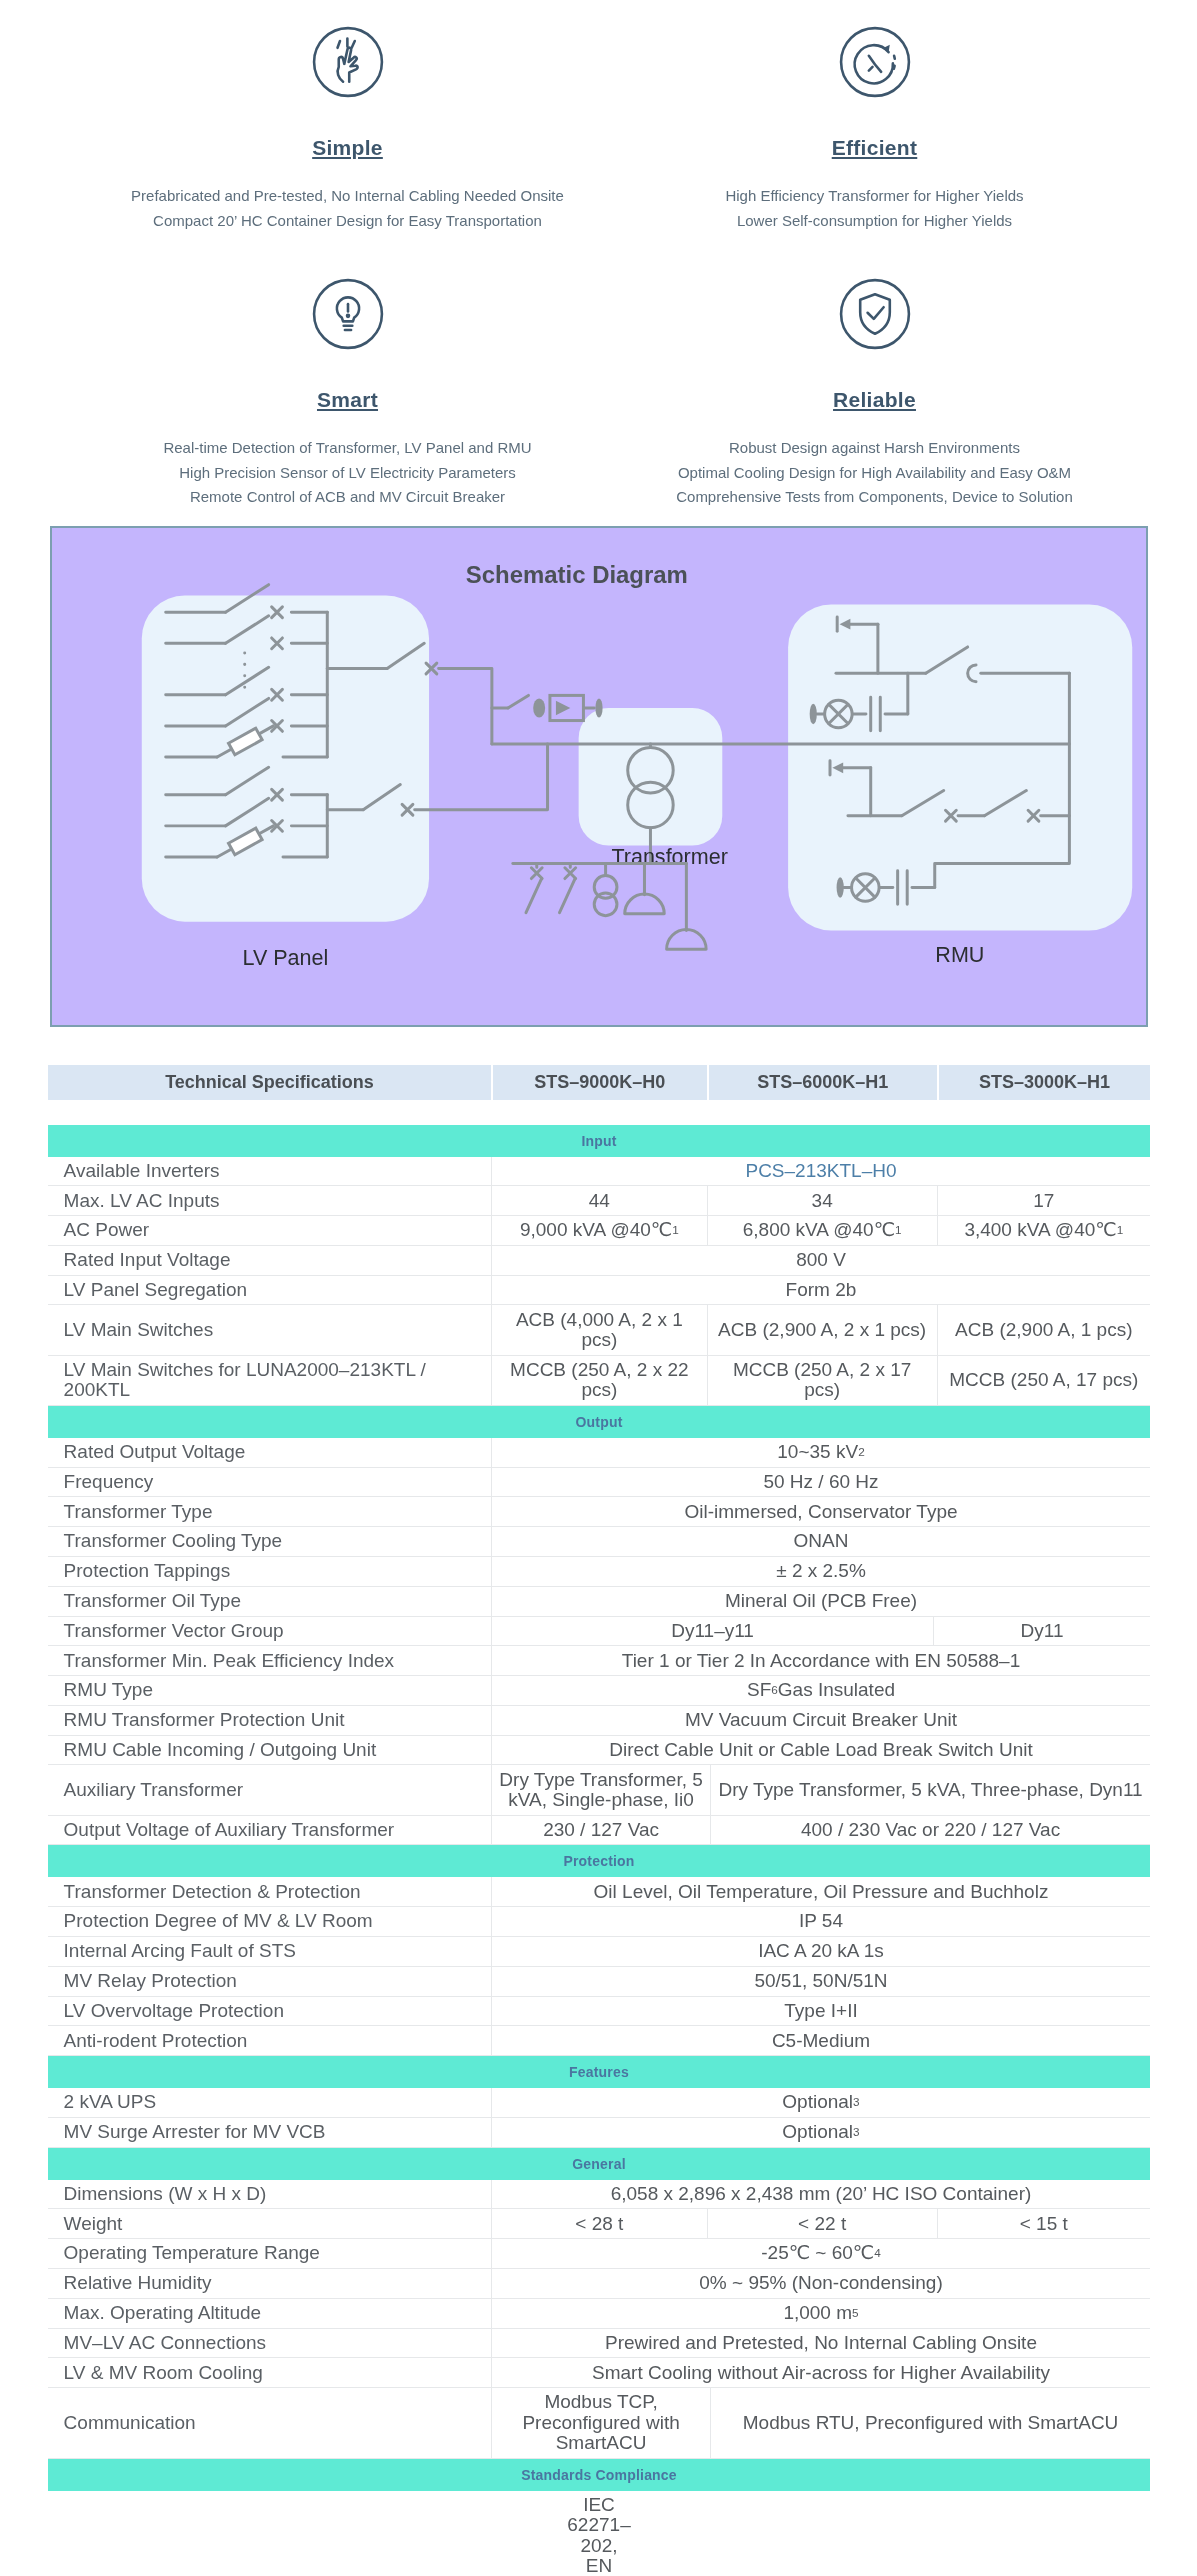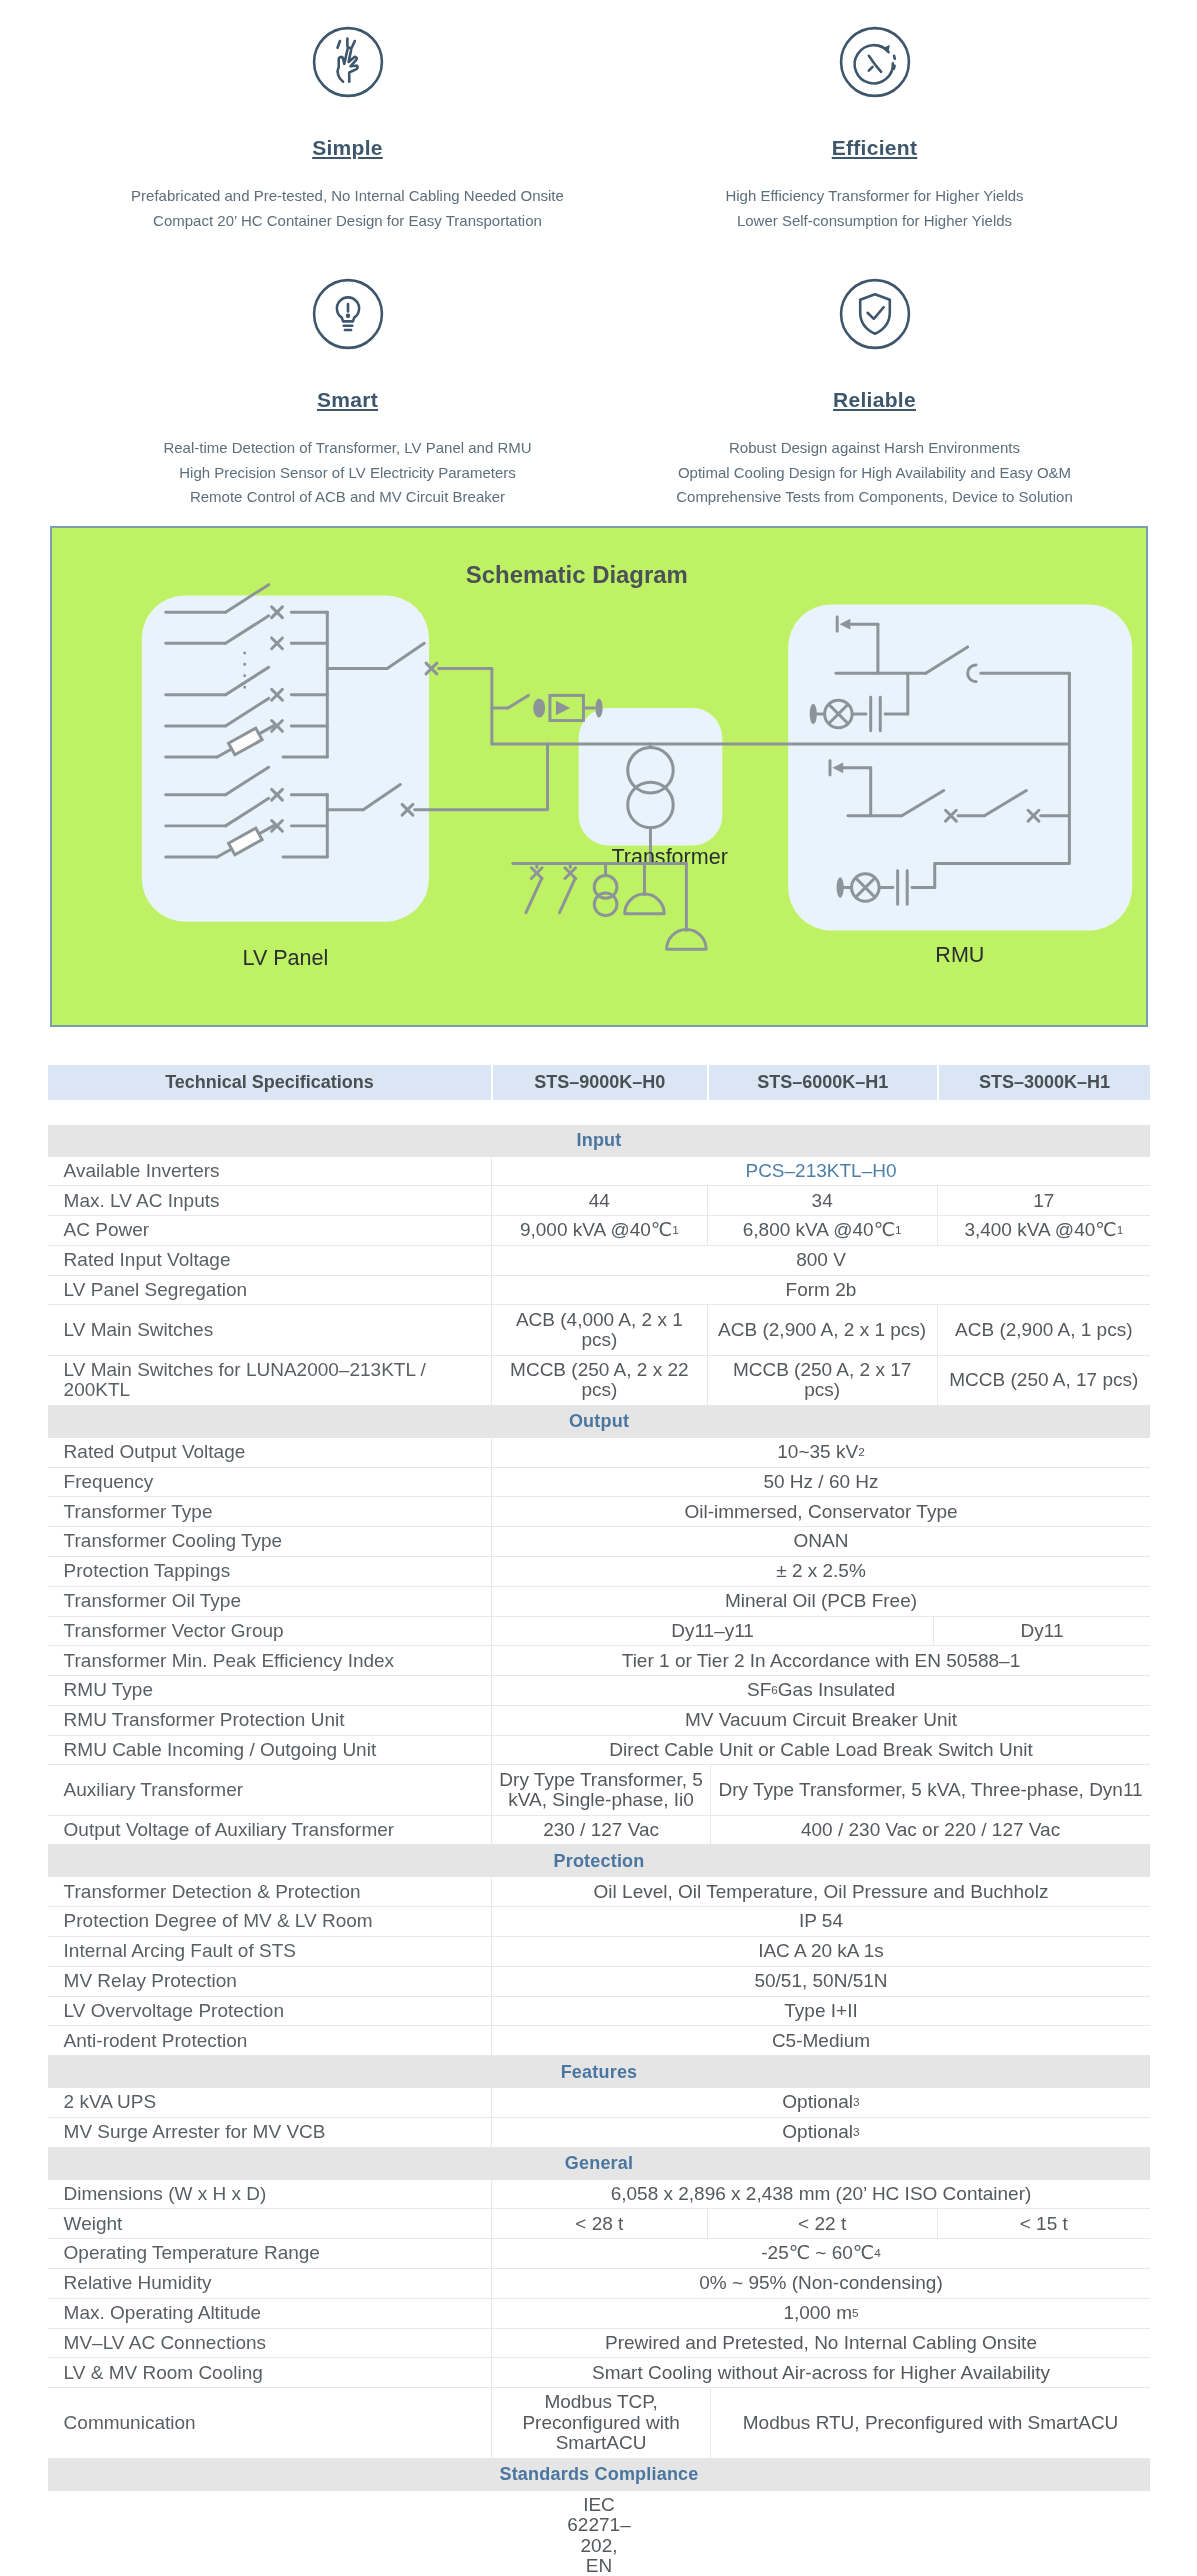--- a/index.html
+++ b/index.html
@@ -9,36 +9,36 @@
   
   .features{display:grid;grid-template-columns:527px 527px;margin-left:84px;padding-top:25px;}
   .feature{text-align:center;}
   .feature.row2{margin-top:44px;}
   .feature-icon{width:74px;height:74px;display:inline-block;}
   .feature-icon svg{width:74px;height:74px;stroke:#3d566c;fill:none;stroke-width:4.2;stroke-linecap:round;stroke-linejoin:round;}
   .feature-title{margin-top:35px;font-size:21px;font-weight:bold;color:#3d566c;letter-spacing:0.3px;text-decoration:underline;}
   .feature-lines{margin-top:24px;font-size:15px;color:#5d6e7c;line-height:24.6px;}
 
   
-  .diagram-box{margin:15.6px 50px 0 50px;border:2.4px solid #7c9fb0;background:#bef264;height:501px;box-sizing:border-box;}
+  .diagram-box{margin:15.6px 50px 0 50px;border:2.4px solid #7c9fb0;background:#c4b5fd;height:501px;box-sizing:border-box;}
   .diagram-box svg{width:100%;height:100%;display:block;}
   .sch-line{stroke:#8d9499;stroke-width:5;fill:none;stroke-linecap:round;}
   .sch-fill{fill:#8d9499;stroke:none;}
   .sch-blue{fill:#e9f3fc;stroke:none;}
   .sch-title{font-size:40px;font-weight:bold;fill:#4b5157;}
   .sch-label{font-size:36px;fill:#2b2e31;}
 
   
   .spec{margin:38px 48px 0 48px;}
   .spec-header{display:flex;background:#dae6f3;height:35px;align-items:stretch;font-weight:bold;color:#4a4f54;font-size:18px;}
   .spec-header .hcell{display:flex;align-items:center;justify-content:center;}
   .spec-header .hlabel{width:40.2%;}
   .spec-header .hval{border-left:2.4px solid #ffffff;flex-basis:0;}
-  .section-bar{height:32px;background:#e5e5e5;display:flex;align-items:center;justify-content:center;
-               font-size:18px;font-weight:bold;color:#4a76a0;letter-spacing:0.2px;}
+  .section-bar{height:32px;background:#5eead4;display:flex;align-items:center;justify-content:center;
+               font-size:14px;font-weight:bold;color:#4a76a0;letter-spacing:0.2px;}
   .spec-body{margin-top:25px;}
   .spec-row{display:flex;border-bottom:1.2px solid #e6e8ea;min-height:27.5px;align-items:stretch;font-size:19px;}
   .spec-row .rlabel{width:40.2%;display:flex;align-items:center;padding:4.2px 6px 4.2px 15.6px;box-sizing:border-box;color:#5a5f64;line-height:20.4px;}
   .spec-row .vals{width:59.8%;display:flex;align-items:stretch;}
   .spec-row .vcell{display:flex;align-items:center;justify-content:center;text-align:center;border-left:1.2px solid #e6e8ea;
                    flex-basis:0;padding:4.2px 4.8px;box-sizing:border-box;color:#55595d;line-height:20.4px;}
   .spec-row .vcell.accent{color:#4d7fa8;}
   .spec-row.fullrow{justify-content:center;}
   .spec-row.fullrow .vcell{border-left:none;width:100%;min-height:37px;}
   sup{font-size:.62em;}

